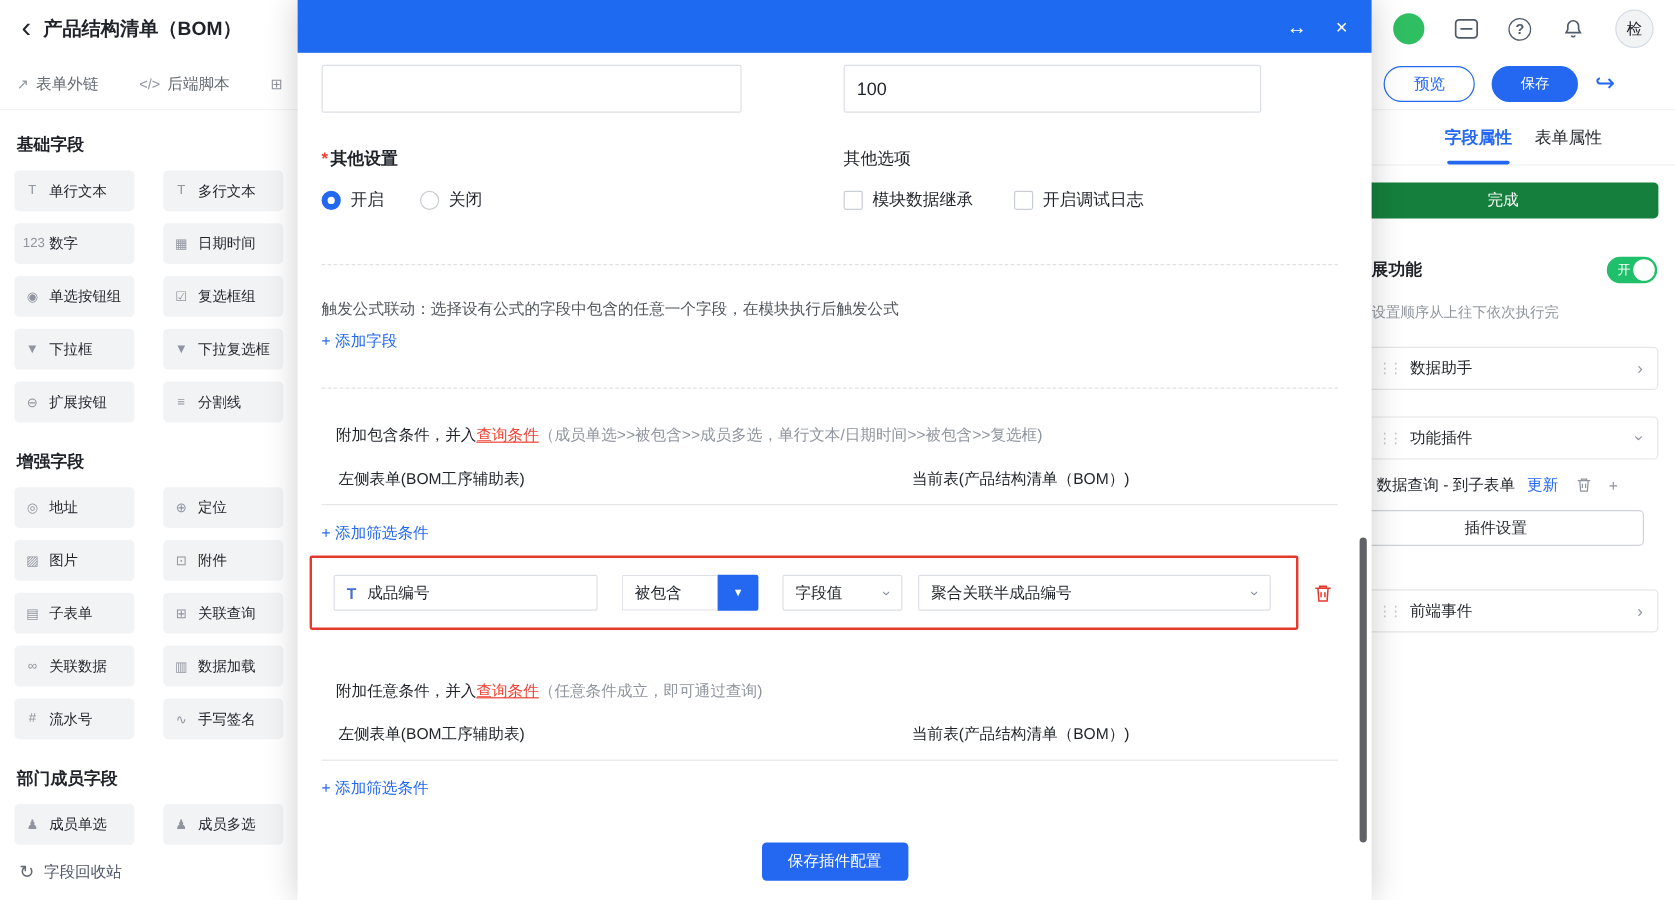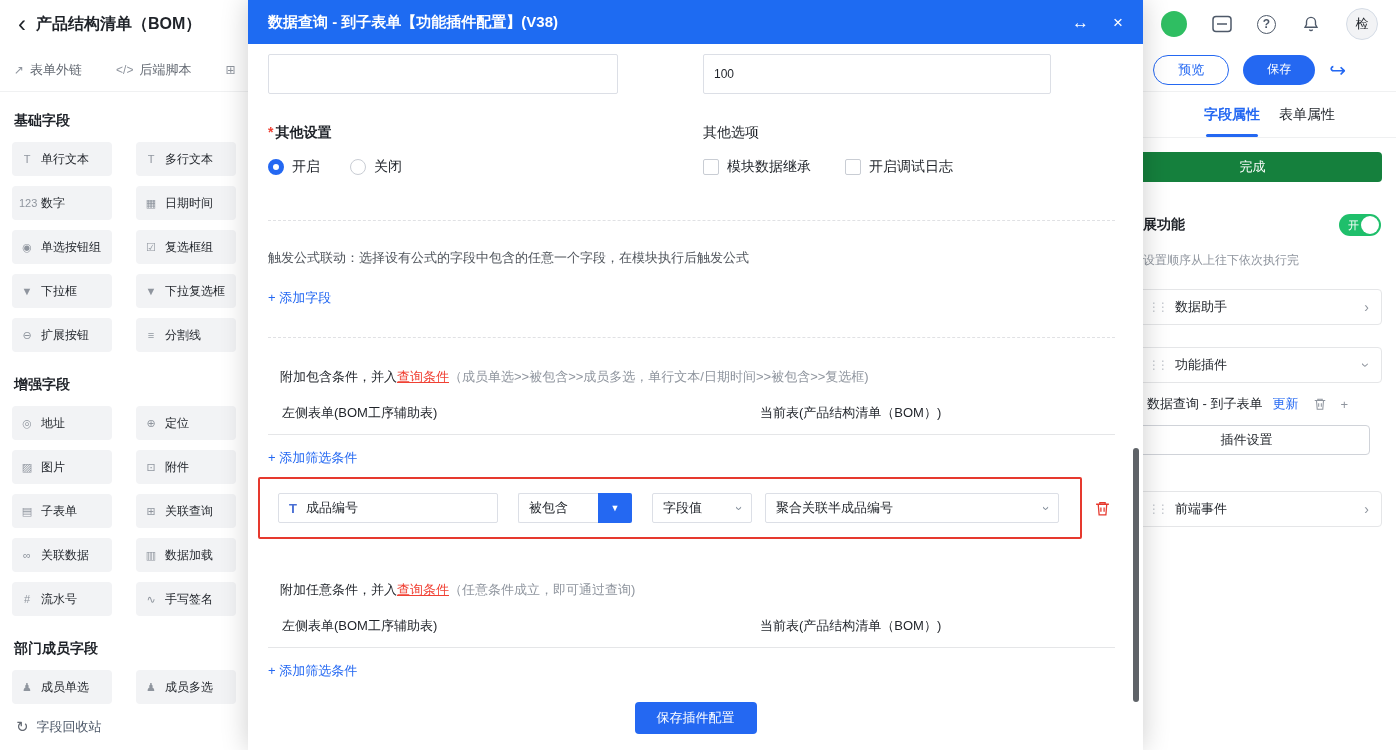--- a/index.html
+++ b/index.html
@@ -62,21 +62,21 @@
   
   .modal{position:absolute;left:248px;top:0;width:895px;bottom:0;background:#fff;z-index:50;box-shadow:0 0 26px rgba(0,0,0,.20);display:flex;flex-direction:column;}
   .modal-header{height:44px;background:#1E6BF2;color:#fff;display:flex;align-items:center;padding:0 20px;flex:none;}
   .modal-title{font-size:15px;font-weight:bold;}
   .modal-hicons{margin-left:auto;display:flex;gap:24px;font-size:17px;}
   .modal-hicons span{cursor:pointer;line-height:1;}
   .modal-body{flex:1;position:relative;padding:10px 28px 0 20px;overflow:hidden;}
   .modal-footer{flex:none;height:64px;display:flex;align-items:center;justify-content:center;}
   .btn-save-plugin{width:122px;height:32px;background:#2468F2;color:#fff;border:none;border-radius:4px;font-size:13px;cursor:pointer;}
 
-  .inp{height:40px;border:1px solid #DCDFE6;border-radius:2px;padding:16px 10px;font-size:12px;color:#1F2329;outline:none;background:#fff;}
+  .inp{height:40px;border:1px solid #DCDFE6;border-radius:2px;padding:16px 10px;font-size:15px;color:#1F2329;outline:none;background:#fff;}
   .row-top{display:flex;gap:85px;}
   .row-top .inp.l{width:350px;}
   .row-top .inp.r{width:348px;}
 
   .labels-row{display:flex;margin-top:30px;}
   .labels-row .lcol{width:435px;flex:none;font-size:14px;font-weight:bold;}
   .labels-row .req{color:#F04134;margin-right:2px;}
   .labels-row .rcol{font-size:14px;color:#1F2329;font-weight:normal;}
 
   .controls-row{display:flex;margin-top:16px;align-items:center;}
@@ -84,21 +84,21 @@
   .radio{display:flex;align-items:center;gap:8px;font-size:14px;cursor:pointer;}
   .radio .dot{width:16px;height:16px;border-radius:50%;border:1px solid #C9CDD4;background:#fff;flex:none;}
   .radio.checked .dot{border:5px solid #2468F2;}
   .checks{display:flex;gap:34px;align-items:center;}
   .check{display:flex;align-items:center;gap:8px;font-size:14px;cursor:pointer;}
   .check .box{width:16px;height:16px;border:1px solid #C9CDD4;border-radius:2px;background:#fff;flex:none;}
 
   .dashed{border-top:1px dashed #E0E1E4;margin-top:44px;}
   .dashed.d2{margin-top:30px;}
   .hint-line{margin-top:28px;font-size:13px;color:#51565D;}
-  .link-blue{margin-top:22px;font-size:13px;color:#2468F2;cursor:pointer;width:fit-content;}
+  .link-blue{margin-top:8px;font-size:13px;color:#2468F2;cursor:pointer;width:fit-content;}
   .desc-line{margin-top:30px;font-size:13px;padding-left:12px;}
   .desc-line .red{color:#F04134;text-decoration:underline;cursor:pointer;}
   .desc-line .gray{color:#8F959E;}
   .forms-row{display:flex;margin-top:18px;padding-left:14px;font-size:13px;}
   .forms-row .lf{width:478px;flex:none;}
   .solid-div{border-top:1px solid #E5E6E8;margin-top:12px;}
   .link-blue.filter{margin-top:14px;}
 
   .cond-wrap{display:flex;align-items:center;margin-top:10px;}
   .cond-box{margin-left:-10px;width:824px;border:2px solid #E6392E;border-radius:2px;padding:14px 18px;display:flex;align-items:center;background:#fff;}
@@ -308,21 +308,20 @@
 
   <div class="rp-card frontend">
     <span class="dots">⋮⋮</span>
     <span>前端事件</span>
     <span class="chev">›</span>
   </div>
 </aside>
 
 <div class="modal">
   <div class="modal-header">
-    <span class="modal-title">数据查询 - 到子表单【功能插件配置】(V38)</span>
     <span class="modal-hicons">
       <span>↔</span>
       <span>×</span>
     </span>
   </div>
 
   <div class="modal-body">
     <div class="row-top">
       <input class="inp l" style="">
       <input class="inp r" value="100" style="">

